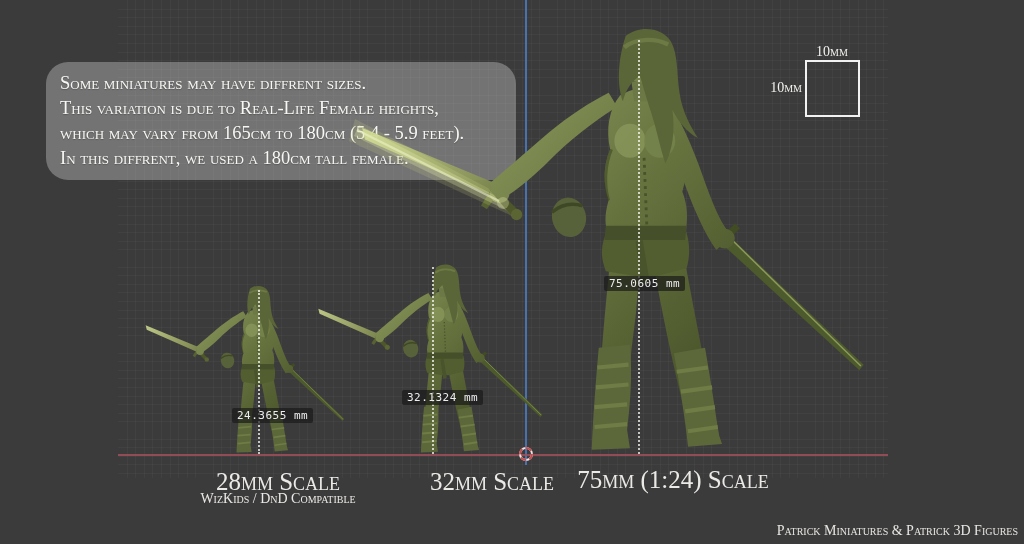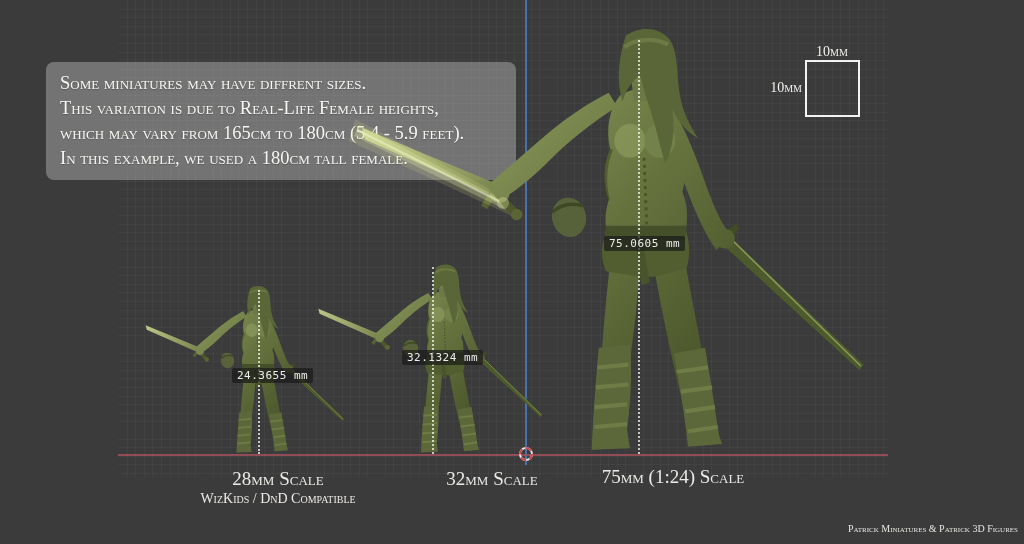--- a/index.html
+++ b/index.html
@@ -24,21 +24,21 @@
     border:2px solid #e6e6e6;box-sizing:border-box;
   }
   .cursor3d::after{
     content:"";position:absolute;left:-2px;top:-2px;width:14px;height:14px;border-radius:50%;
     border:2px dashed #c84b4b;box-sizing:border-box;
   }
   
   .info-box{
     position:absolute;left:46px;top:62px;width:470px;height:118px;
     background:rgba(178,178,178,0.48);
-    border-radius:8px;box-sizing:border-box;
+    border-radius:22px;box-sizing:border-box;
     padding:9px 14px;
     color:#f7f7f3;
     font-variant:small-caps;
     font-size:18.5px;line-height:25px;
     text-shadow:0 1px 1px rgba(0,0,0,0.25);
     white-space:nowrap;
   }
   
   .ref-square{position:absolute;left:805px;top:60px;width:55px;height:57px;border:2px solid #f2f2f2;box-sizing:border-box;}
   .ref-top{position:absolute;left:800px;top:44px;width:64px;text-align:center;color:#f2f2ee;font-variant:small-caps;font-size:14px;}
@@ -53,34 +53,34 @@
   .ml-28{left:258px;top:290px;height:164px;}
   .ml-32{left:432px;top:267px;height:187px;}
   .ml-75{left:638px;top:40px;height:414px;}
   
   .measure-badge{
     position:absolute;
     font-family:"DejaVu Sans Mono", monospace;
     font-size:11px;color:#ededed;
     background:rgba(24,24,24,0.68);
     padding:1px 5px;border-radius:2px;
-    letter-spacing:0.5px;white-space:nowrap;
+    letter-spacing:0.5px;white-space:nowrap;margin-top:40px;
   }
   .mb-28{left:232px;top:368px;}
   .mb-32{left:402px;top:350px;}
   .mb-75{left:604px;top:236px;}
   
-  .scale-label{position:absolute;color:#eceae6;font-variant:small-caps;font-size:19px;text-align:center;white-space:nowrap;}
+  .scale-label{position:absolute;color:#eceae6;font-variant:small-caps;font-size:25px;text-align:center;white-space:nowrap;}
   .sl-28{left:178px;top:468px;width:200px;}
   .sl-28sub{left:128px;top:491px;width:300px;font-size:14px;}
   .sl-32{left:392px;top:468px;width:200px;}
   .sl-75{left:573px;top:466px;width:200px;}
   .watermark{
     position:absolute;right:6px;top:523px;color:#e8e6e2;
-    font-variant:small-caps;font-size:10px;white-space:nowrap;
+    font-variant:small-caps;font-size:14px;white-space:nowrap;
   }
   .beam-overlay{position:absolute;left:0;top:0;width:1024px;height:544px;pointer-events:none;}
   .defs-holder{position:absolute;width:0;height:0;}
 </style>
 </head>
 <body>
 
 <div id="stage">
 
   <div class="grid"></div>
@@ -151,21 +151,21 @@
         <path d="M146,12 C156,4 172,6 178,16 C183,25 182,38 184,52 C186,66 192,76 197,84 C189,80 183,72 179,64 C181,80 179,92 174,102 C170,90 168,78 164,66 C160,54 158,46 156,40 C150,44 146,50 144,58 C140,48 140,30 146,12 Z" fill="#5a6637"></path>
         <path d="M145,20 C152,14 166,13 176,18" stroke="#6e7a45" stroke-width="3" fill="none"></path>
       </g>
     </defs>
   </svg>
 
   <div class="info-box">
     <div>Some miniatures may have diffrent sizes.</div>
     <div>This variation is due to Real-Life Female heights,</div>
     <div>which may vary from 165cm to 180cm (5.4 - 5.9 feet).</div>
-    <div>In this example, we used a 180cm tall female.</div>
+    <div>In this diffrent, we used a 180cm tall female.</div>
   </div>
 
   <svg class="figure fig-28" viewBox="-50 0 370 312" preserveAspectRatio="none">
       <use href="#mini-figure"></use>
     </svg>
   <svg class="figure fig-32" viewBox="-50 0 370 312" preserveAspectRatio="none">
       <use href="#mini-figure"></use>
     </svg>
   <svg class="figure fig-75" viewBox="-50 0 370 312" preserveAspectRatio="none">
       <use href="#mini-figure"></use>

